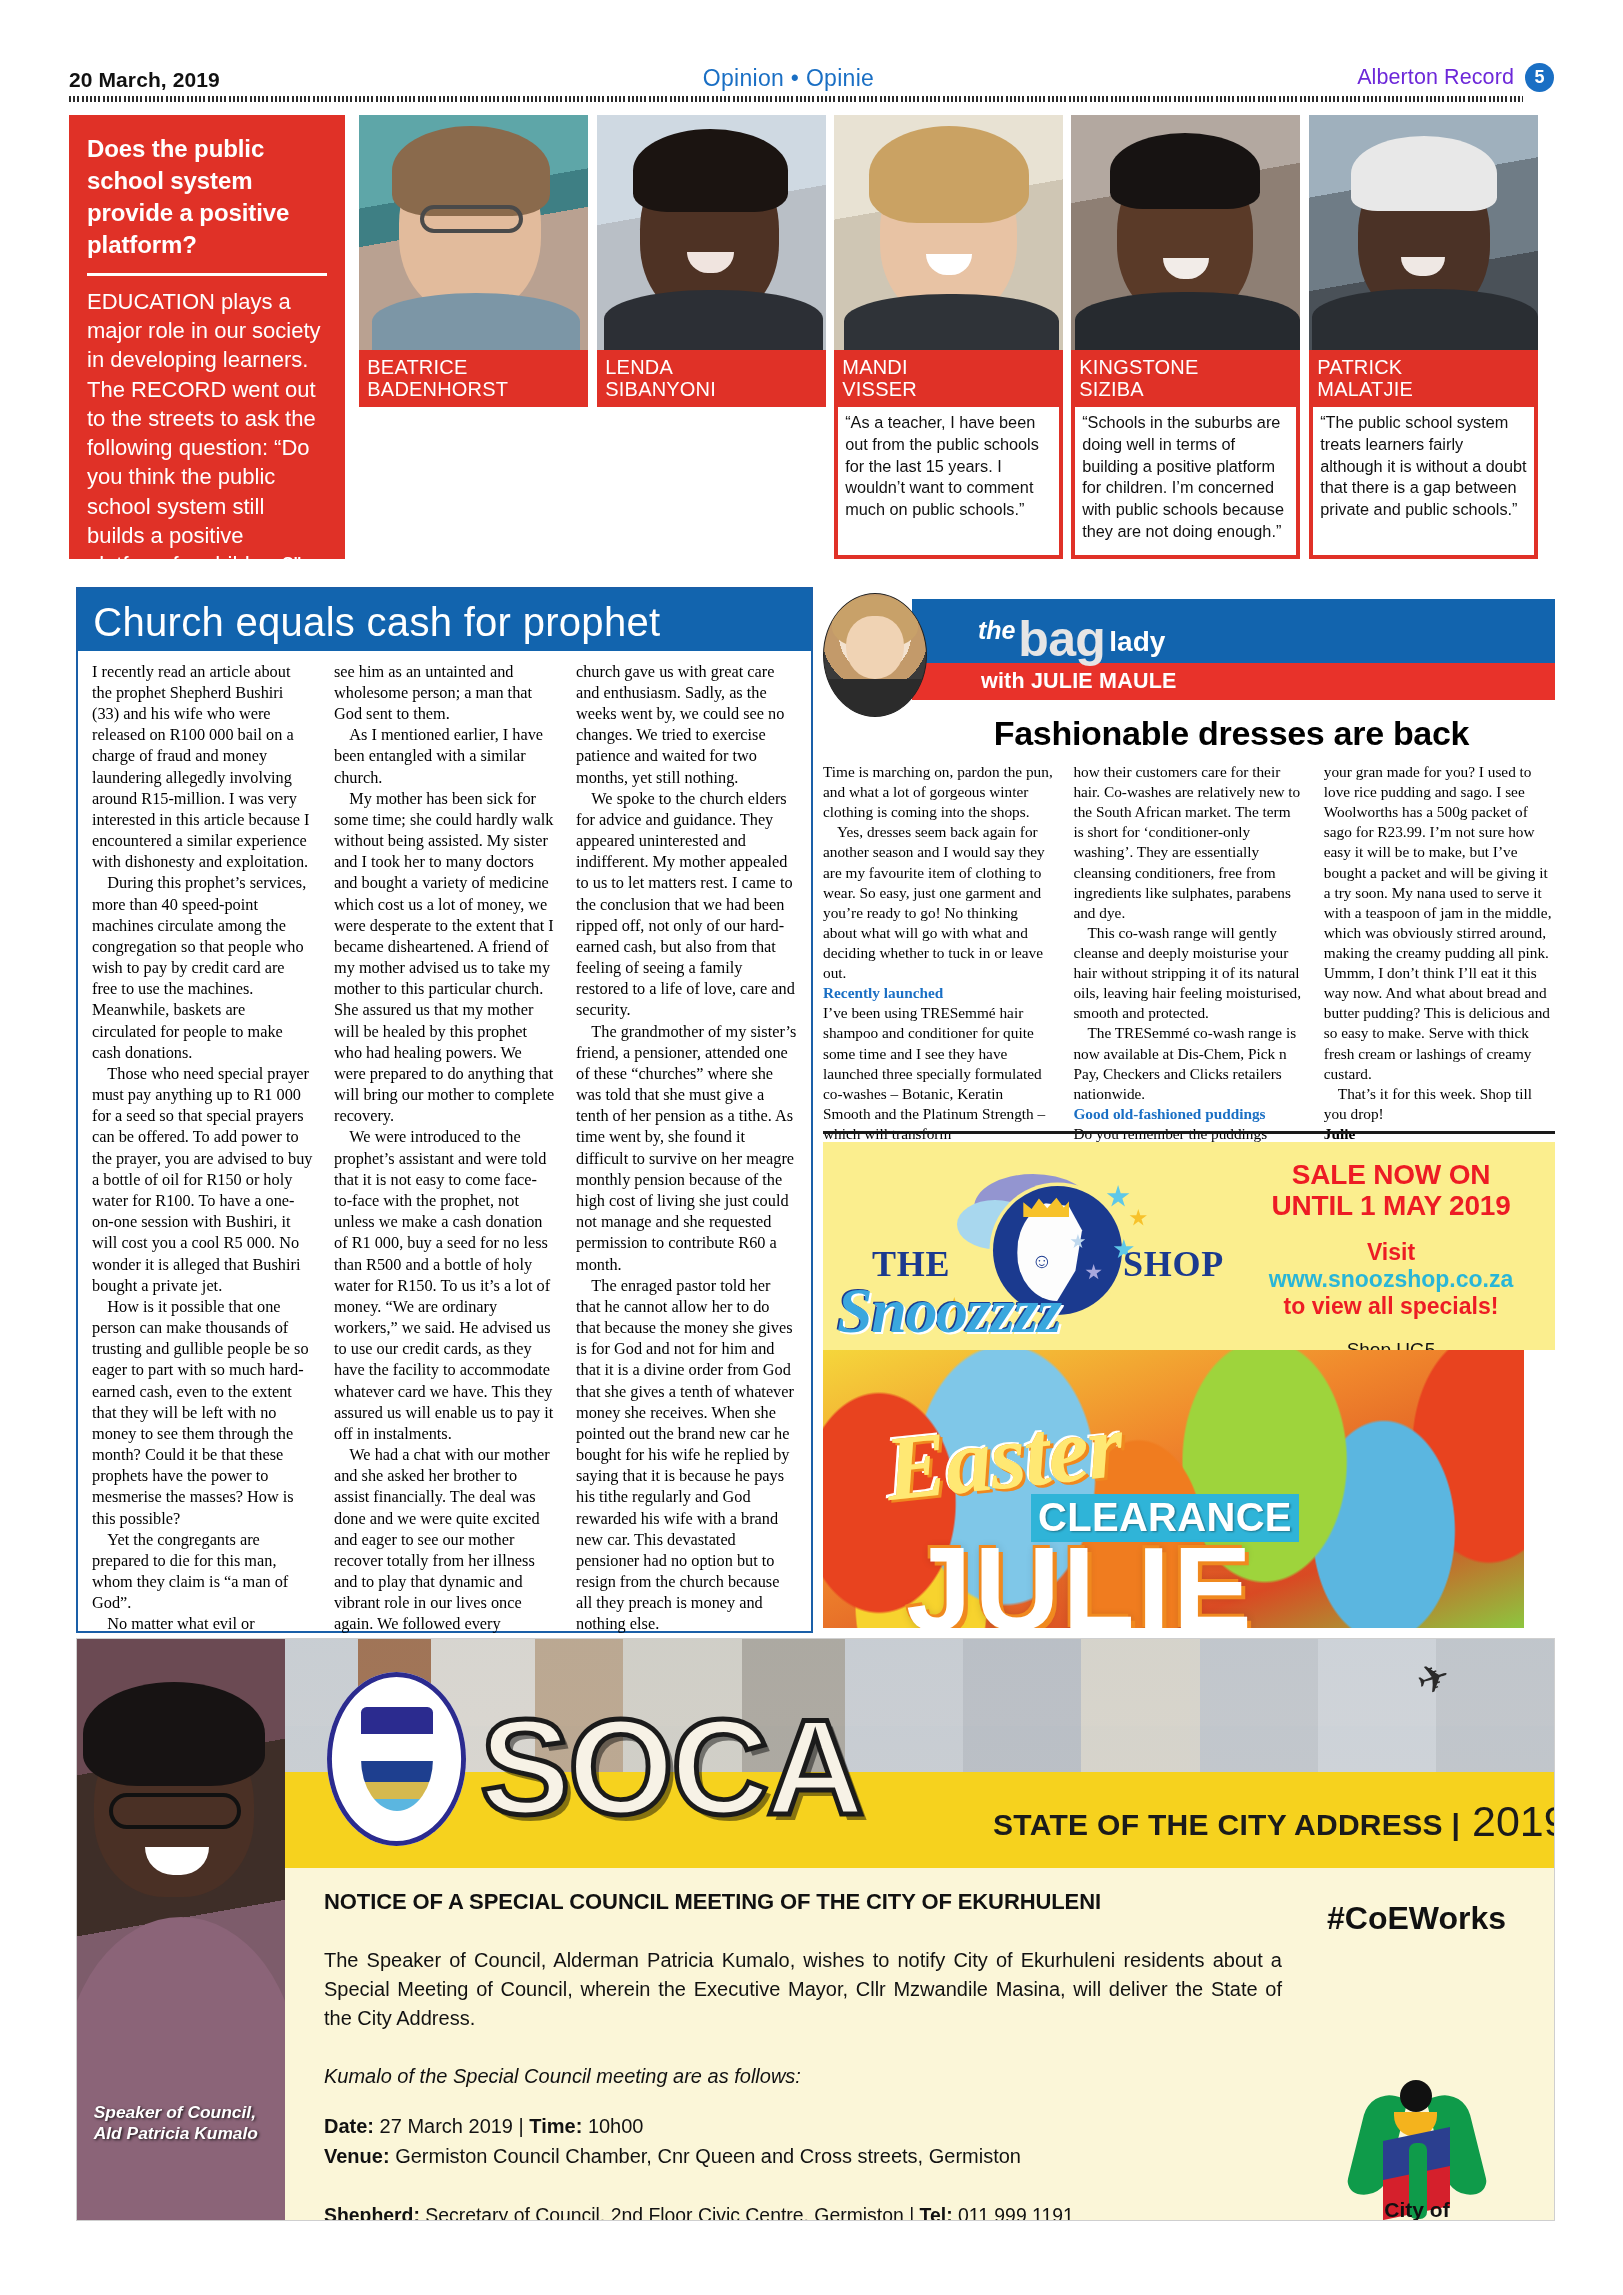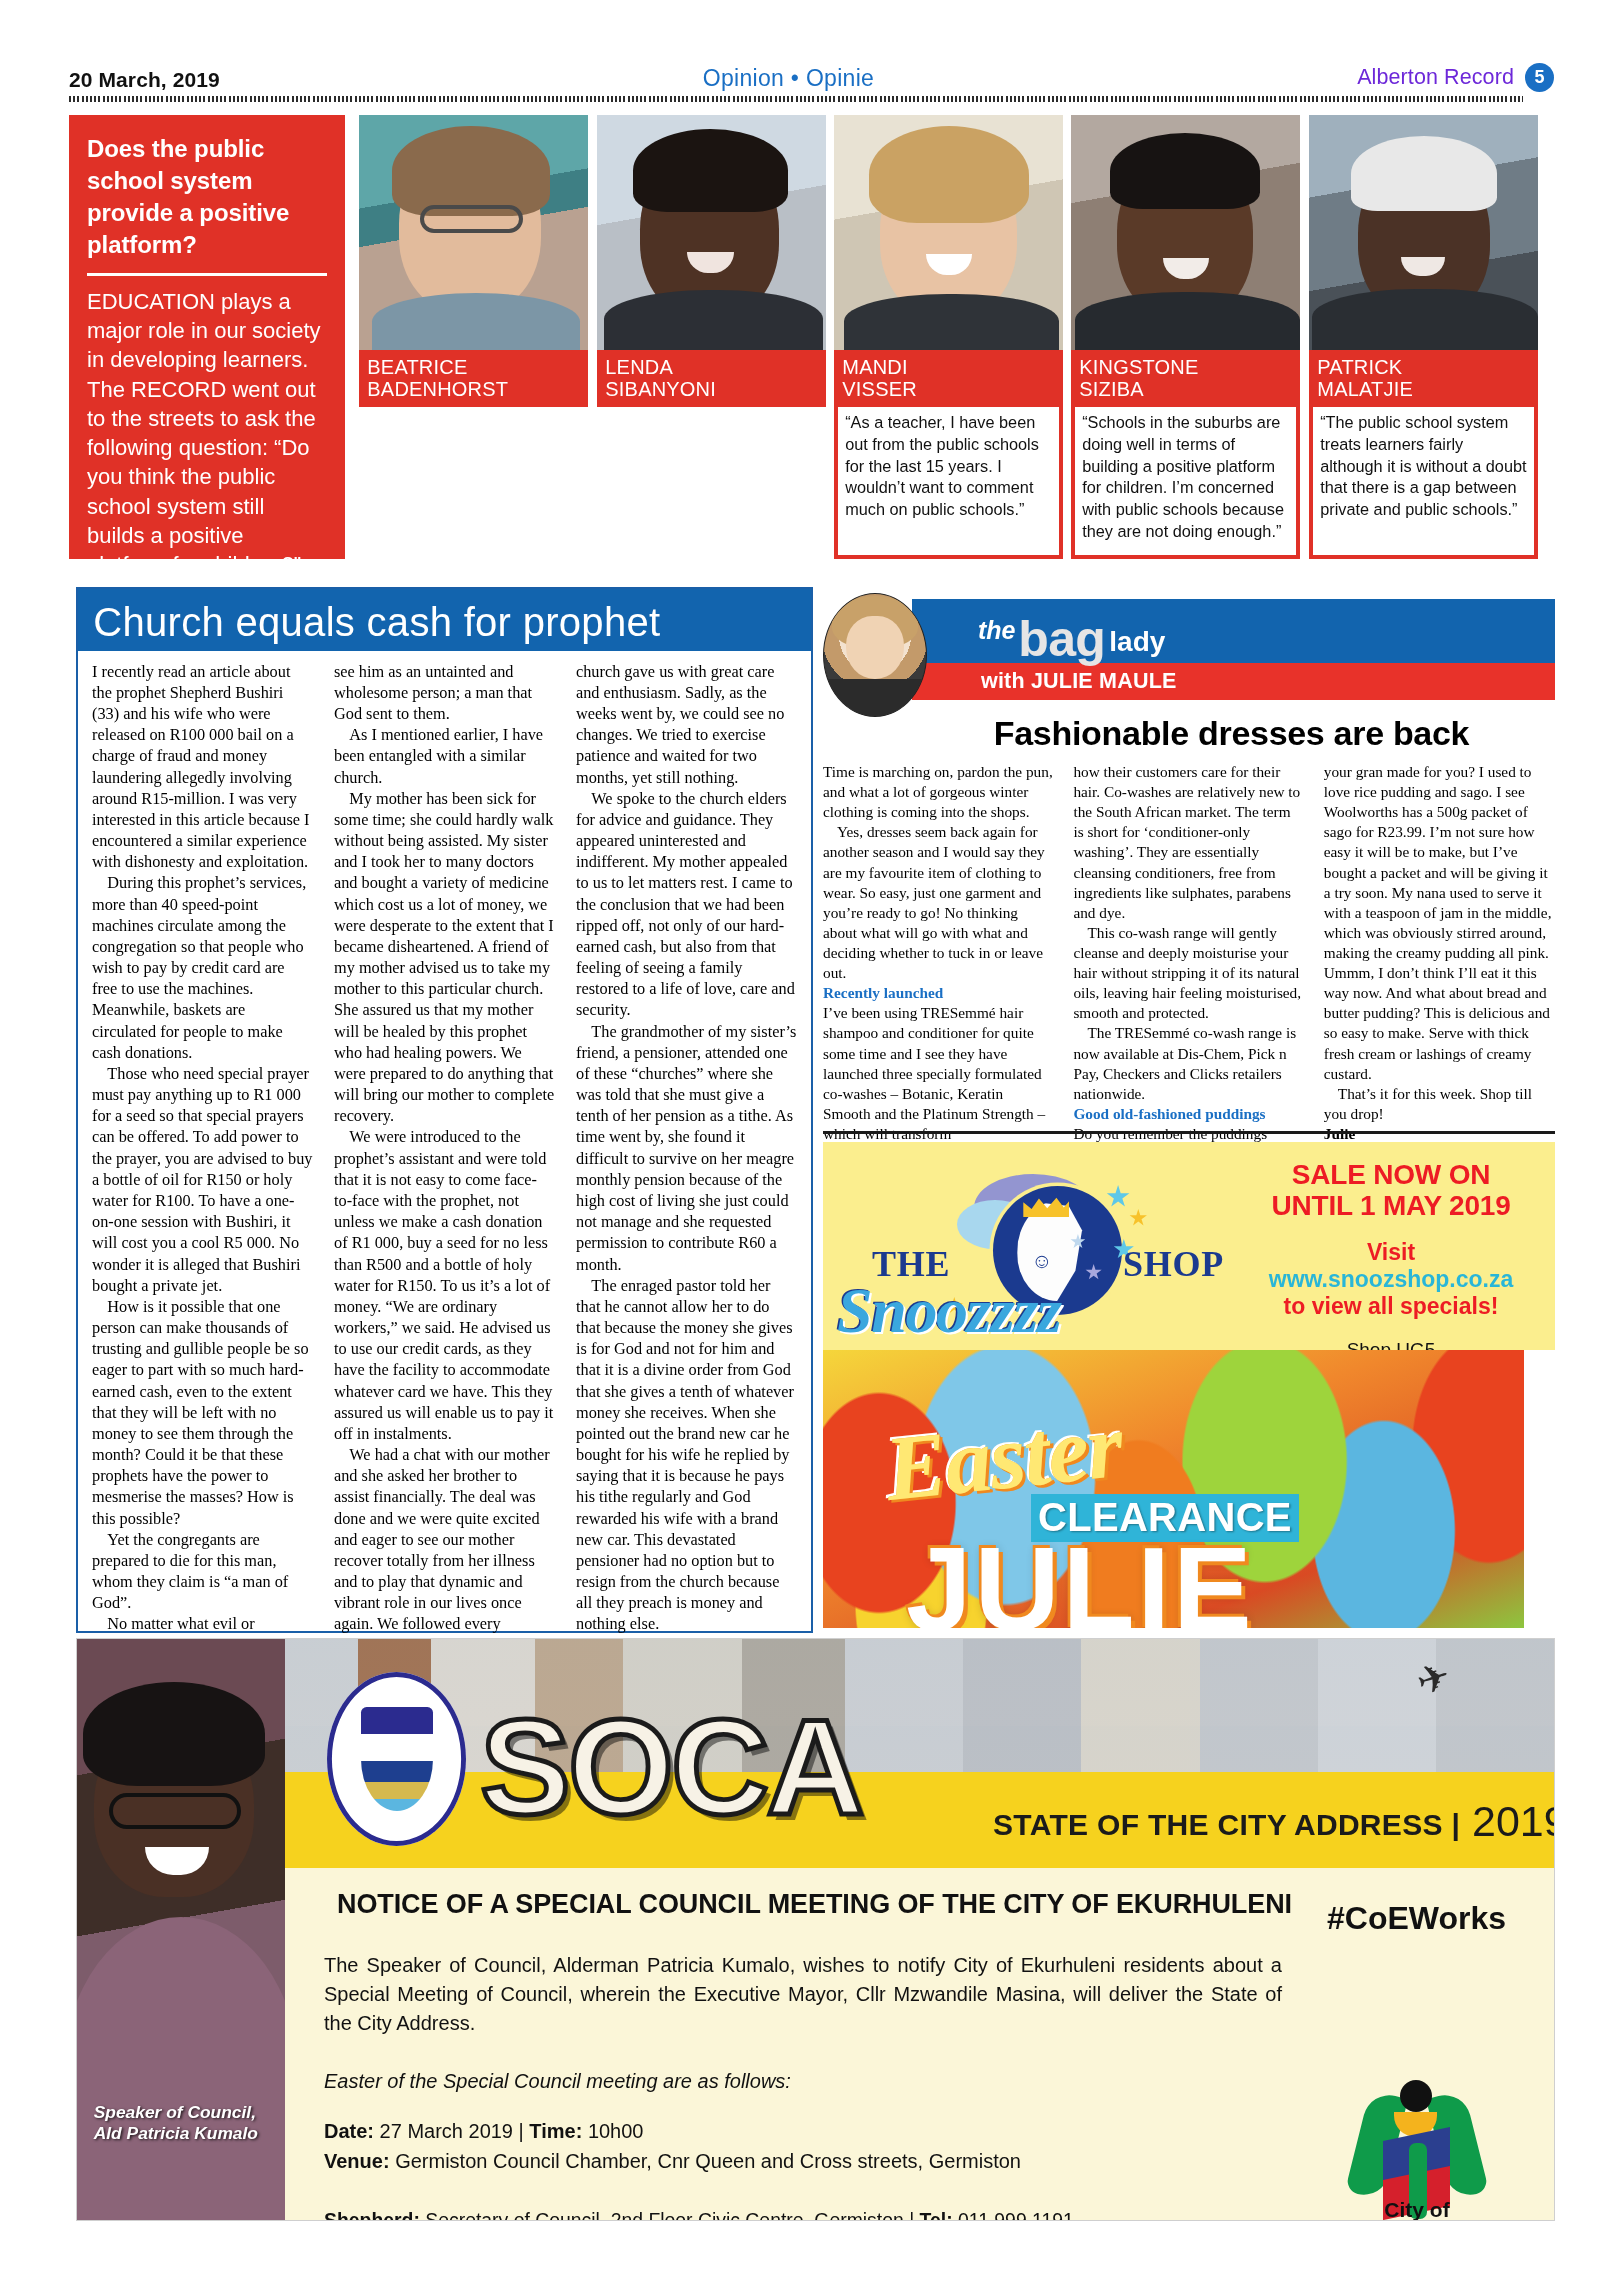--- a/index.html
+++ b/index.html
@@ -246,21 +246,21 @@
   }
   .soca-sub {
     position:absolute; left:916px; top:169px; z-index:6;
     font-size:30px; font-weight:800; color:#1b1b1b; letter-spacing:0.3px;
   }
   .soca-year { position:absolute; left:1395px; top:158px; z-index:6; font-size:43px; font-weight:400; color:#1b1b1b; }
   .soca-bar { position:absolute; left:0; bottom:0; width:100%; height:42%; background:#f6d21e; }
 
   .soca-body { position:absolute; left:208px; top:229px; width:1270px; height:354px; padding: 21px 0 0 0; }
   .soca-notice-title {
-    margin-left:52px; font-size:27px; font-weight:800; color:#111; letter-spacing:-0.1px;
+    margin-left:39px; font-size:22px; font-weight:800; color:#111; letter-spacing:-0.1px;
   }
   .soca-para {
     margin: 30.5px 39px 0 39px; width:958px; font-size:20px; line-height:1.45; color:#111;
     text-align: justify; font-weight:500;
   }
   .soca-details { margin: 32px 39px 0 39px; font-size:20px; font-style:italic; color:#111; font-weight:500;}
   .soca-dt { margin: 23.6px 39px 0 39px; font-size:20px; color:#111; line-height:1.5; font-weight:500;}
   .soca-dt b { font-weight:800; }
   .soca-enq { margin: 33px 39px 0 39px; font-size:19.4px; color:#111; font-weight:500;}
   .soca-enq b { font-weight:800; }
@@ -519,21 +519,21 @@
     <div class="sp-smile"></div>
   </div>
   <div class="sp-caption">
     <div>Speaker of Council,</div>
     <div>Ald Patricia Kumalo</div>
   </div>
 
   <div class="soca-body">
     <div class="soca-notice-title">NOTICE OF A SPECIAL COUNCIL MEETING OF THE CITY OF EKURHULENI</div>
     <div class="soca-para">The Speaker of Council, Alderman Patricia Kumalo, wishes to notify City of Ekurhuleni residents about a Special Meeting of Council, wherein the Executive Mayor, Cllr Mzwandile Masina, will deliver the State of the City Address.</div>
-    <div class="soca-details">Easter of the Special Council meeting are as follows:</div>
+    <div class="soca-details">Kumalo of the Special Council meeting are as follows:</div>
     <div class="soca-dt">
       <div>
         <b>Date:</b>
         <span>27 March 2019</span>
         <span>|</span>
         <b>Time:</b>
         <span>10h00</span>
       </div>
       <div>
         <b>Venue:</b>

